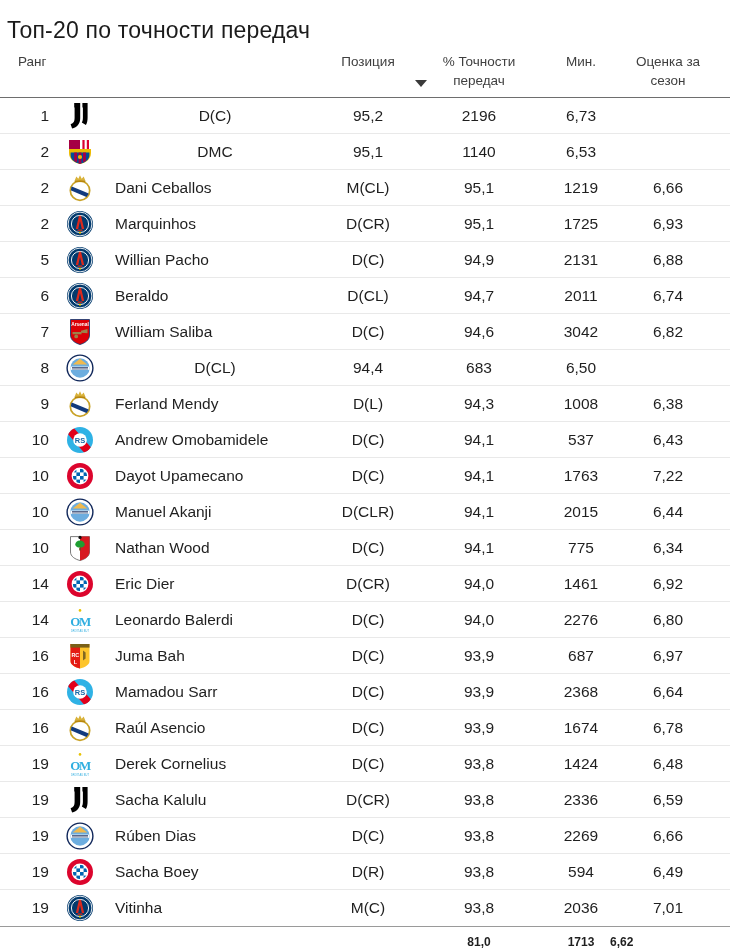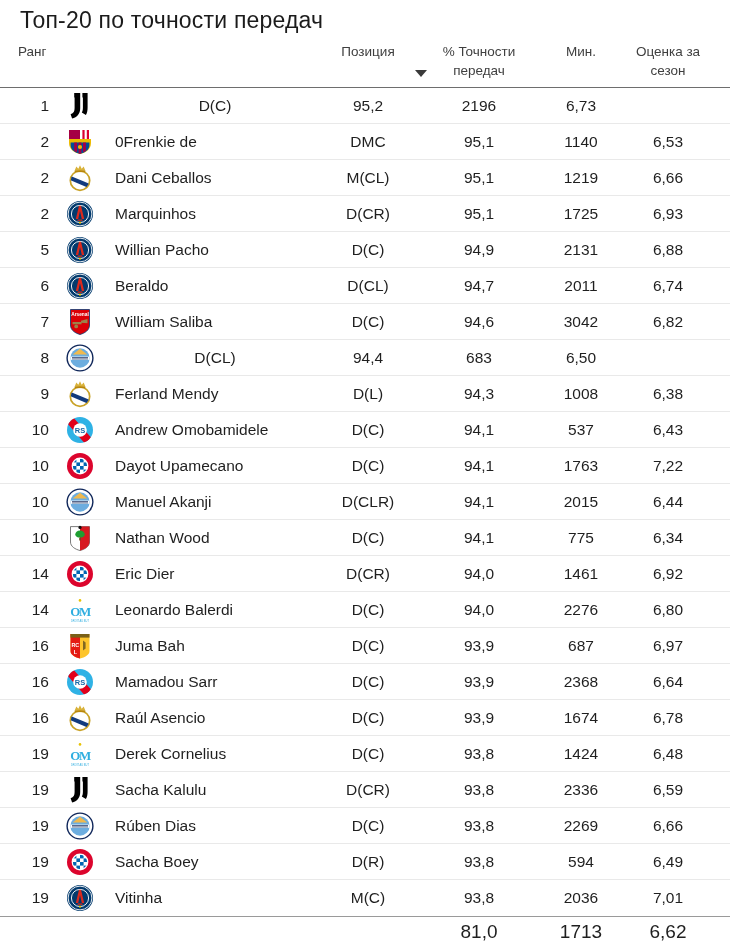--- a/index.html
+++ b/index.html
@@ -2,21 +2,21 @@
 <html><head>
 <meta charset="utf-8">
 <style>
   html,body{margin:0;padding:0}
   body{
     width:730px;height:952px;background:#ffffff;overflow:hidden;
     font-family:"Liberation Sans",sans-serif;color:#212121;
   }
   .title{
     font-size:23px;line-height:30px;color:#1b1b1b;
-    padding:5px 0 0 7px;font-weight:400;letter-spacing:.2px;margin-left:13px;
+    padding:15px 0 0 7px;font-weight:400;letter-spacing:.2px;
   }
   .grid{display:grid;grid-template-columns:52px 48px 230px 76px 146px 58px 116px}
   .header-row{
     margin-top:3px;height:50px;border-bottom:1px solid #6e6e6e;
     align-items:start;box-sizing:border-box;
   }
   .h-cell{
     font-size:13.5px;color:#3f3f3f;text-align:center;
     padding-top:4px;line-height:19px;cursor:pointer;
   }
@@ -35,24 +35,24 @@
   .row:last-child{border-bottom:none}
   .cell{font-size:15.5px;color:#1f1f1f}
   .c-rank{text-align:right;padding-right:3px}
   .c-badge{display:flex;justify-content:center;align-items:center;padding-left:8px}
   .c-badge svg{display:block}
   .c-name{padding-left:15px;white-space:nowrap;overflow:hidden}
   .c-pos,.c-acc,.c-min,.c-rate{text-align:center}
   .footer-row{
     height:30px;align-items:center;border-top:1px solid #9a9a9a;box-sizing:border-box;
   }
-  .footer-row .cell{font-weight:normal;font-size:19px}
+  .footer-row .cell{font-weight:bold;font-size:12px}
   .f-acc{grid-column:5;text-align:center}
   .f-min{grid-column:6;text-align:center}
-  .f-rate{grid-column:7;text-align:center}
+  .f-rate{grid-column:7;}
 </style>
 </head>
 <body>
 
 <div class="report">
 
   <div class="title">Топ-20 по точности передач</div>
 
   <div class="grid header-row">
     <div class="h-cell h-rank">Ранг</div>
@@ -91,21 +91,20 @@
             <path d="M3 2h22v13c0 6.5-5.5 9.9-11 11C8.5 24.9 3 21.5 3 15z" fill="#edbb00"></path>
             <path d="M3 2h11v9H3z" fill="#a50044"></path>
             <path d="M14 2h11v9H14z" fill="#fff"></path>
             <path d="M16.4 2h2.2v9h-2.2zM20.8 2h2.2v9h-2.2z" fill="#db0030"></path>
             <path d="M3 11h22v3.4H3z" fill="#edbb00"></path>
             <path d="M4.6 14.4h18.8V17c0 5-4.4 7.7-9.4 8.8-5-1.1-9.4-3.8-9.4-8.8z" fill="#004d98"></path>
             <path d="M8.2 14.4h2.9v9.8l-2.9-1.3zM12.6 14.4h2.8v11l-1.4.3-1.4-.3zM17 14.4h2.9v8.5L17 24.2z" fill="#a50044"></path>
             <circle cx="14" cy="19" r="2.1" fill="#edbb00"></circle>
           </svg>
         </div>
-    <div class="cell c-name">0Frenkie de</div>
     <div class="cell c-pos">DMC</div>
     <div class="cell c-acc">95,1</div>
     <div class="cell c-min">1140</div>
     <div class="cell c-rate">6,53</div>
   </div>
 
   <div class="grid row">
     <div class="cell c-rank">2</div>
     <div class="cell c-badge">
           <svg viewBox="0 0 28 28" width="28" height="28">

